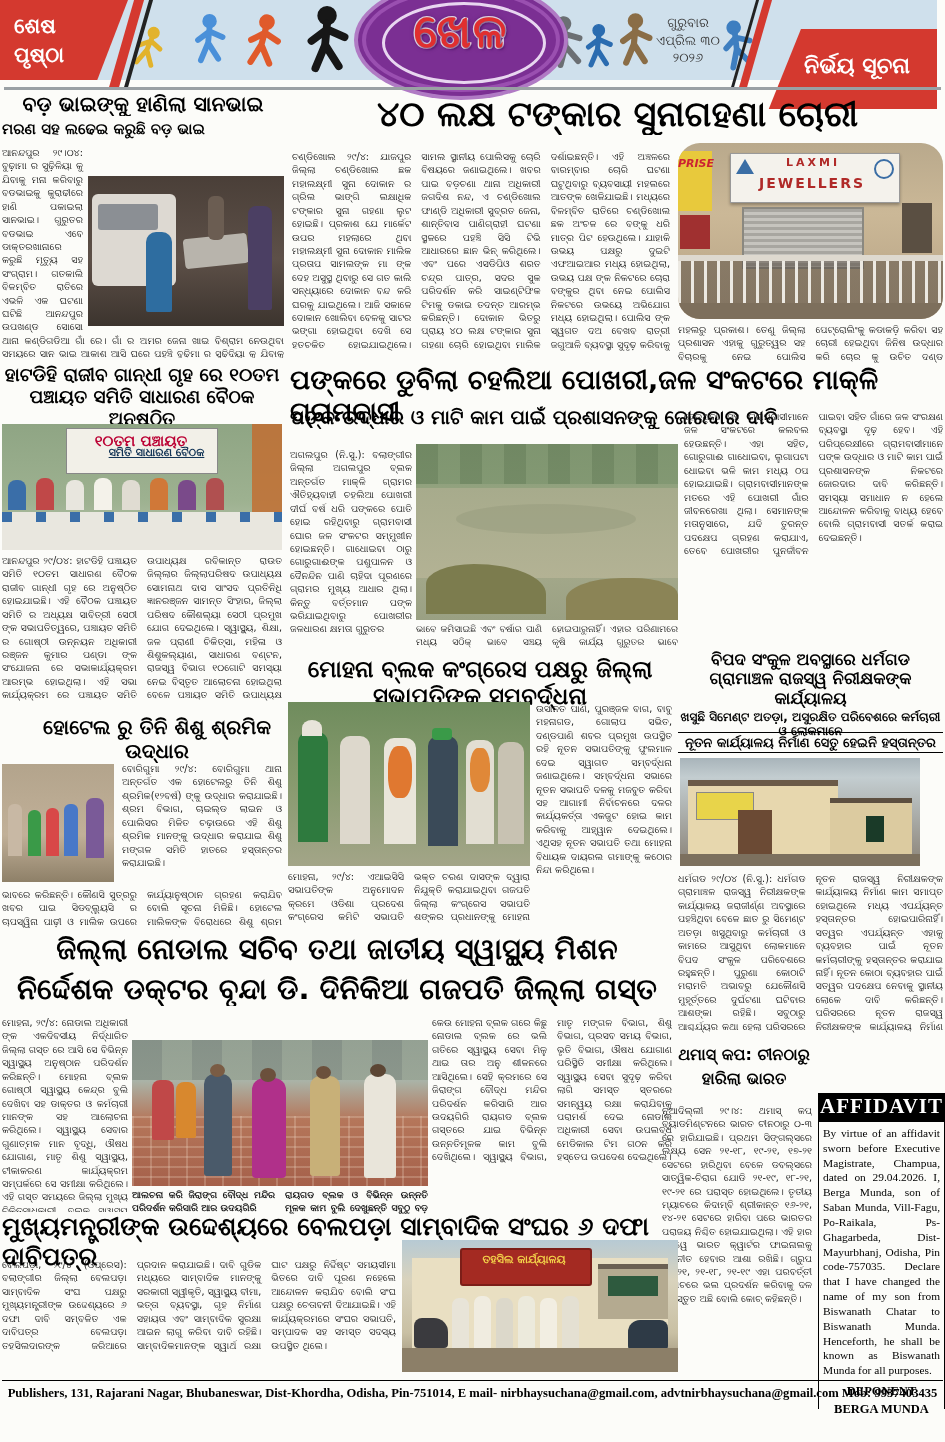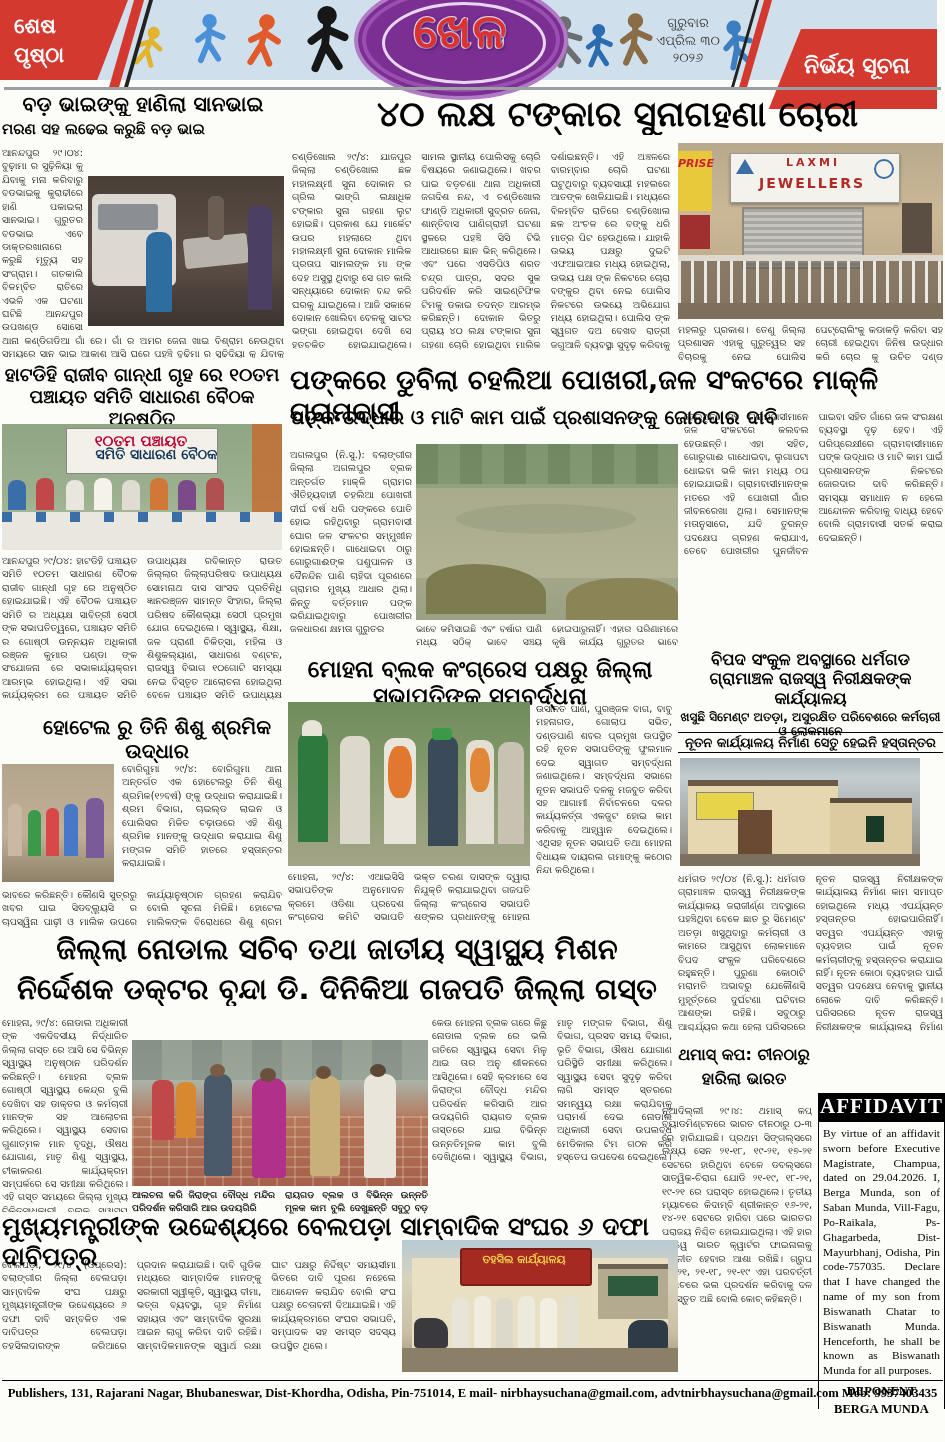--- a/index.html
+++ b/index.html
@@ -112,21 +112,21 @@
         <div style="left:160px;top:30px;width:24px;height:104px;background:#4b3f63;border-radius:8px 8px 2px 2px;"></div>
         <div style="left:120px;top:20px;width:16px;height:44px;background:#6b5d52;border-radius:6px;"></div>
       </div>
       <span>ଆନନ୍ଦପୁର ୨୯।୦୪: ବୁଢ଼ାମା ର ସୁଢ଼ିଳିୟା କୁ ଯିବାକୁ ମନା କରିବାରୁ ବଡଭାଇକୁ କୁରାଢୀରେ ହାଣି ପକାଇଲା ସାନଭାଇ। ଗୁରୁତର ବଡଭାଇ ଏବେ ଡାକ୍ତରଖାନାରେ କରୁଛି ମୃତ୍ୟୁ ସହ ସଂଗ୍ରାମ। ଗତକାଲି ବିଳମ୍ବିତ ରାତିରେ ଏଭଳି ଏକ ଘଟଣା ଘଟିଛି ଆନନ୍ଦପୁର ଉପଖଣ୍ଡ ସୋସୋ ଥାନା କଣ୍ଡିଗଡିଆ ଗାଁ ରେ। ଗାଁ ର ଅମର ଜେନା ଖାଇ ବିଶ୍ରାମ ନେଉଥିବା ସମୟରେ ସାନ ଭାଇ ଆକାଶ ଆସି ଘରେ ପହଞ୍ଚି ବୁଢିମା ର ସୁଢ଼ିଦିୟା କୁ ଯିବାକୁ ବଡଭାଇକୁ ଡାକିଥିଲା। ହେଲେ କ୍ଷତି ଯୋଗୁଁ ଅମର ଯିବାକୁ ମନା କରିବାରୁ ଏଥିରେ ଉତ୍କ୍ଷିପ୍ତ ହୋଇ ହଠାତ୍ ସାନଭାଇ ଆକାଶ ଅମରକୁ ତଳେ ପକାଇ ତା ଛାତି ଉପରେ ବସି ଏକ କୁରାଡ଼ିରେ ମୁଣ୍ଡ ଓ କାନ୍ଧ କୁ ଚୋଟ ମାରି ପକାଇଲା। ପରିବାର ଲୋକେ ତାଙ୍କୁ ପ୍ରଥମେ ଆନନ୍ଦପୁର ଡାକ୍ତରଖାନାରେ ଭର୍ତ୍ତି କରିଥିଲେ। ପ୍ରବଳ ରକ୍ତଶ୍ରାବ ଯୋଗୁଁ ତାଙ୍କ ଅବସ୍ଥା ଅତି ଗୁରୁତର ଥିବା ଓ ପ୍ରାଥମିକ ଚିକିତ୍ସା ପରେ ତାଙ୍କୁ କଟକ ପଠାଯିବ, କହିଛନ୍ତି ଡାକ୍ତର। ଏହି ଘଟଣାରେ ଡାକ୍ତରଖାନା ସୂତ୍ରରୁ ଖବରପାଇ ପୋଲିସ ତଦନ୍ତ ଆରମ୍ଭ କରିଛି।</span>
     </div>
   </div>
 
   <div>
     <div class="abs hl" style="left:292px;top:94px;width:651px;font-size:35px;">୪୦ ଲକ୍ଷ ଟଙ୍କାର ସୁନାଗହଣା ଚୋରୀ</div>
     <div class="abs body-txt cols3" style="left:292px;top:150px;width:378px;height:210px;">ଚଣ୍ଡିଖୋଲ ୨୯/୪: ଯାଜପୁର ଜିଲ୍ଲା ଚଣ୍ଡିଖୋଲ ଛକ ମହାଲକ୍ଷ୍ମୀ ସୁନା ଦୋକାନ ର ଗ୍ରିଲ ଭାଙ୍ଗି ଲକ୍ଷାଧିକ ଟଙ୍କାର ସୁନା ଗହଣା ଲୁଟ ହୋଇଛି। ପ୍ରକାଶ ଯେ ମାର୍କେଟ ଉପର ମହଲାରେ ଥିବା ମହାଲକ୍ଷ୍ମୀ ସୁନା ଦୋକାନ ମାଲିକ ପ୍ରତାପ ସାମଲଙ୍କ ମା ଙ୍କ ଦେହ ଅସୁସ୍ଥ ଥିବାରୁ ସେ ଗତ କାଲି ସନ୍ଧ୍ୟାରେ ଦୋକାନ ବନ୍ଦ କରି ଘରକୁ ଯାଇଥିଲେ। ଆଜି ସକାଳେ ଦୋକାନ ଖୋଲିବା ବେଳକୁ ସାଟର ଭଙ୍ଗା ହୋଇଥିବା ଦେଖି ସେ ହତଚକିତ ହୋଇଯାଇଥିଲେ। ସାମଲ ସ୍ଥାନୀୟ ପୋଲିସକୁ ଚୋରି ବିଷୟରେ ଜଣାଇଥିଲେ। ଖବର ପାଇ ବଡ଼ଚଣା ଥାନା ଅଧିକାରୀ ଜଗଦିଶ ନନ୍ଦ, ଏ ଚଣ୍ଡିଖୋଲ ଫାଣ୍ଡି ଅଧିକାରୀ ସୁବ୍ରତ ଜେନା, ଶାନ୍ତିବାସ ପାଣିଗ୍ରାହୀ ଘଟଣା ସ୍ଥଳରେ ପହଞ୍ଚି ସିସି ଟିଭି ଆଧାରରେ ଛାନ ଭିନ୍ କରିଥିଲେ। ଏବଂ ପରେ ଏସଡିପିଓ ଶରତ ଚନ୍ଦ୍ର ପାତ୍ର, ସଦର ସୁକ ପରିଦର୍ଶନ କରି ସାଇଣ୍ଟିଫିକ ଟିମକୁ ଡକାଇ ତଦନ୍ତ ଆରମ୍ଭ କରିଛନ୍ତି। ଦୋକାନ ଭିତରୁ ପ୍ରାୟ ୪୦ ଲକ୍ଷ ଟଙ୍କାର ସୁନା ଗହଣା ଚୋରି ହୋଇଥିବା ମାଲିକ ଦର୍ଶାଇଛନ୍ତି। ଏହି ଅଞ୍ଚଳରେ ବାରମ୍ବାର ଚୋରି ଘଟଣା ଘଟୁଥିବାରୁ ବ୍ୟବସାୟୀ ମହଲରେ ଆତଙ୍କ ଖେଳିଯାଇଛି। ମଧ୍ୟରେ ବିଳମ୍ବିତ ରାତିରେ ଚଣ୍ଡିଖୋଲ ଛକ ଅଂଚଳ ରେ ବଙ୍କୁ ଧରି ମାତ୍ର ପିଟ ହେଉଥିଲେ। ଯାହାକି ଉଭୟ ପକ୍ଷରୁ ଦୁଇଟି ଏଫଆଇଆର ମଧ୍ୟ ହୋଇଥିଲା, ଉଭୟ ପକ୍ଷ ଙ୍କ ନିକଟରେ ଚୋରା ବଙ୍କୁର ଥିବା ନେଇ ପୋଲିସ ନିକଟରେ ଉଭୟେ ଅଭିଯୋଗ ମଧ୍ୟ ହୋଇଥିଲା। ପୋଲିସ ଙ୍କ ସ୍ୱଗତ ଦଅ ବେଖବ ରାତ୍ରୀ ଜଗୁଆଳି ବ୍ୟବସ୍ଥା ସୁଦୃଢ଼ କରିବାକୁ ବ୍ୟବସାୟୀମାନେ ଦାବି କରିଛନ୍ତି।</div>
-    <div class="ph" style="left:678px;top:143px;width:265px;height:176px;background:linear-gradient(180deg,#b9a98c 0%,#cbb897 40%,#b5a183 100%);">
+    <div class="ph" style="left:678px;top:143px;width:265px;height:176px;background:linear-gradient(180deg,#b9a98c 0%,#cbb897 40%,#b5a183 100%);border-radius:22px;">
       <div style="left:0;top:8px;width:34px;height:60px;background:#e8c93c;"></div>
       <div class="sign-text" style="position:absolute;left:-4px;top:14px;width:44px;color:#c23;font-size:11px;font-style:italic;">PRISE</div>
       <div style="left:2px;top:72px;width:30px;height:34px;background:#a03030;"></div>
       <div style="left:52px;top:10px;width:168px;height:48px;background:#f4f2ec;border:1px solid #999;box-shadow:0 2px 3px rgba(0,0,0,.3);"></div>
       <div style="left:58px;top:16px;width:0;height:0;border-left:9px solid transparent;border-right:9px solid transparent;border-bottom:15px solid #3b6ea5;"></div>
       <div style="left:196px;top:16px;width:16px;height:16px;border-radius:50%;border:2px solid #3b6ea5;"></div>
       <div class="sign-text" style="position:absolute;left:80px;top:13px;width:110px;color:#b02a28;font-size:11px;letter-spacing:3px;">LAXMI</div>
       <div class="sign-text" style="position:absolute;left:64px;top:32px;width:140px;color:#b02a28;font-size:14px;letter-spacing:2px;">JEWELLERS</div>
       <div style="left:64px;top:64px;width:118px;height:58px;background:repeating-linear-gradient(180deg,#a8a6a0 0 3px,#c6c4be 3px 6px);border:2px solid #8a8880;"></div>
       <div style="left:224px;top:60px;width:30px;height:50px;background:#5a4f42;"></div>
@@ -135,21 +135,21 @@
       <div style="left:0;top:160px;width:265px;height:16px;background:#7d6f5c;"></div>
     </div>
     <div class="abs body-txt cols2" style="left:678px;top:323px;width:265px;height:42px;">ମହଲରୁ ପ୍ରକାଶ। ତେଣୁ ଜିଲ୍ଲା ପ୍ରଶାସନ ଏହାକୁ ଗୁରୁତ୍ୱର ସହ ବିଚାରକୁ ନେଇ ପୋଲିସ ପେଟ୍ରୋଲିଂକୁ କଡାକଡ଼ି କରିବା ସହ ଚୋରୀ ହେଇଥିବା ଜିନିଷ ଉଦ୍ଧାର କରି ଚୋର କୁ ଉଚିତ ଦଣ୍ଡ ପ୍ରଦାନ କରିବାକୁ ସାଧାରଣରେ ଦାବି ହେଉଅଛି।</div>
   </div>
 
   <div>
     <div class="abs hl" style="left:2px;top:364px;width:280px;font-size:18.5px;">ହାଟଡିହି ରାଜୀବ ଗାନ୍ଧୀ ଗୃହ ରେ ୧୦ତମ ପଞ୍ଚାୟତ ସମିତି ସାଧାରଣ ବୈଠକ ଅନୁଷ୍ଠିତ</div>
     <div class="ph" style="left:2px;top:424px;width:280px;height:126px;background:linear-gradient(180deg,#8fa584 0%,#9db190 60%,#b9c4ad 100%);">
       <div style="left:64px;top:4px;width:150px;height:44px;background:#f2f0e8;border:1px solid #888;"></div>
       <div class="sign-text" style="position:absolute;left:64px;top:8px;width:150px;font-size:15px;color:#b03;">୧୦ତମ ପଞ୍ଚାୟତ</div>
-      <div class="sign-text" style="position:absolute;left:64px;top:22px;width:181px;font-size:14px;color:#135;">ସମିତି ସାଧାରଣ ବୈଠକ</div>
+      <div class="sign-text" style="position:absolute;left:64px;top:22px;width:181px;font-size:11px;color:#135;text-decoration:underline;">ସମିତି ସାଧାରଣ ବୈଠକ</div>
       <div style="left:250px;top:0;width:30px;height:126px;background:#c46a2c;opacity:.8;"></div>
       <div style="left:6px;top:56px;width:18px;height:30px;background:#3a6ea8;border-radius:8px 8px 0 0;"></div>
       <div style="left:34px;top:54px;width:18px;height:32px;background:#c04848;border-radius:8px 8px 0 0;"></div>
       <div style="left:64px;top:56px;width:18px;height:30px;background:#e8e6de;border-radius:8px 8px 0 0;"></div>
       <div style="left:92px;top:54px;width:18px;height:32px;background:#f4f2ea;border-radius:8px 8px 0 0;"></div>
       <div style="left:120px;top:56px;width:18px;height:30px;background:#e0dcd2;border-radius:8px 8px 0 0;"></div>
       <div style="left:148px;top:54px;width:18px;height:32px;background:#d07838;border-radius:8px 8px 0 0;"></div>
       <div style="left:176px;top:56px;width:18px;height:30px;background:#7a4a8a;border-radius:8px 8px 0 0;"></div>
       <div style="left:204px;top:54px;width:18px;height:32px;background:#b05050;border-radius:8px 8px 0 0;"></div>
       <div style="left:0;top:88px;width:280px;height:38px;background:#e9e7df;"></div>

